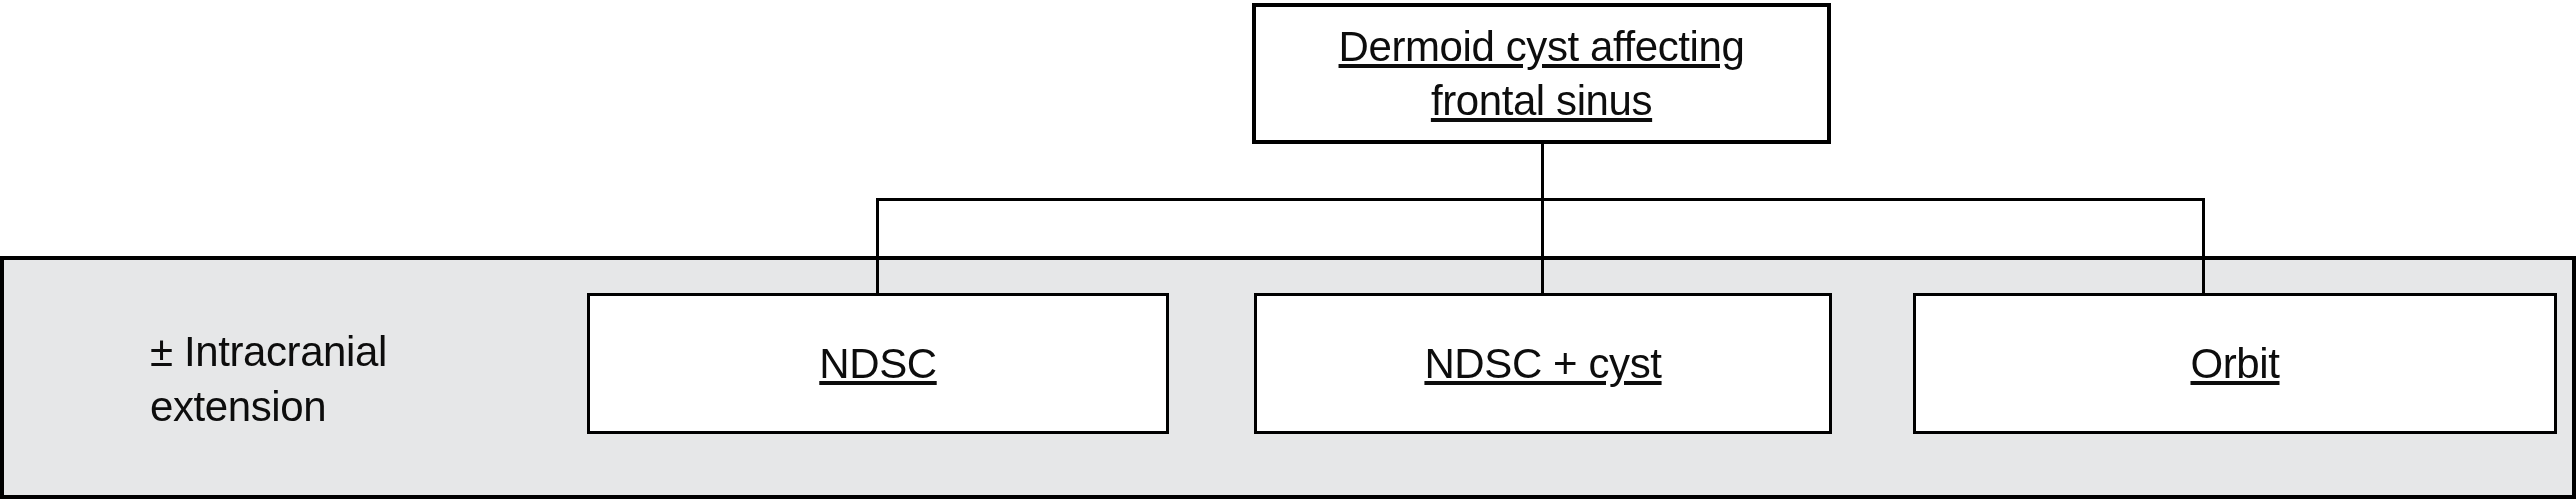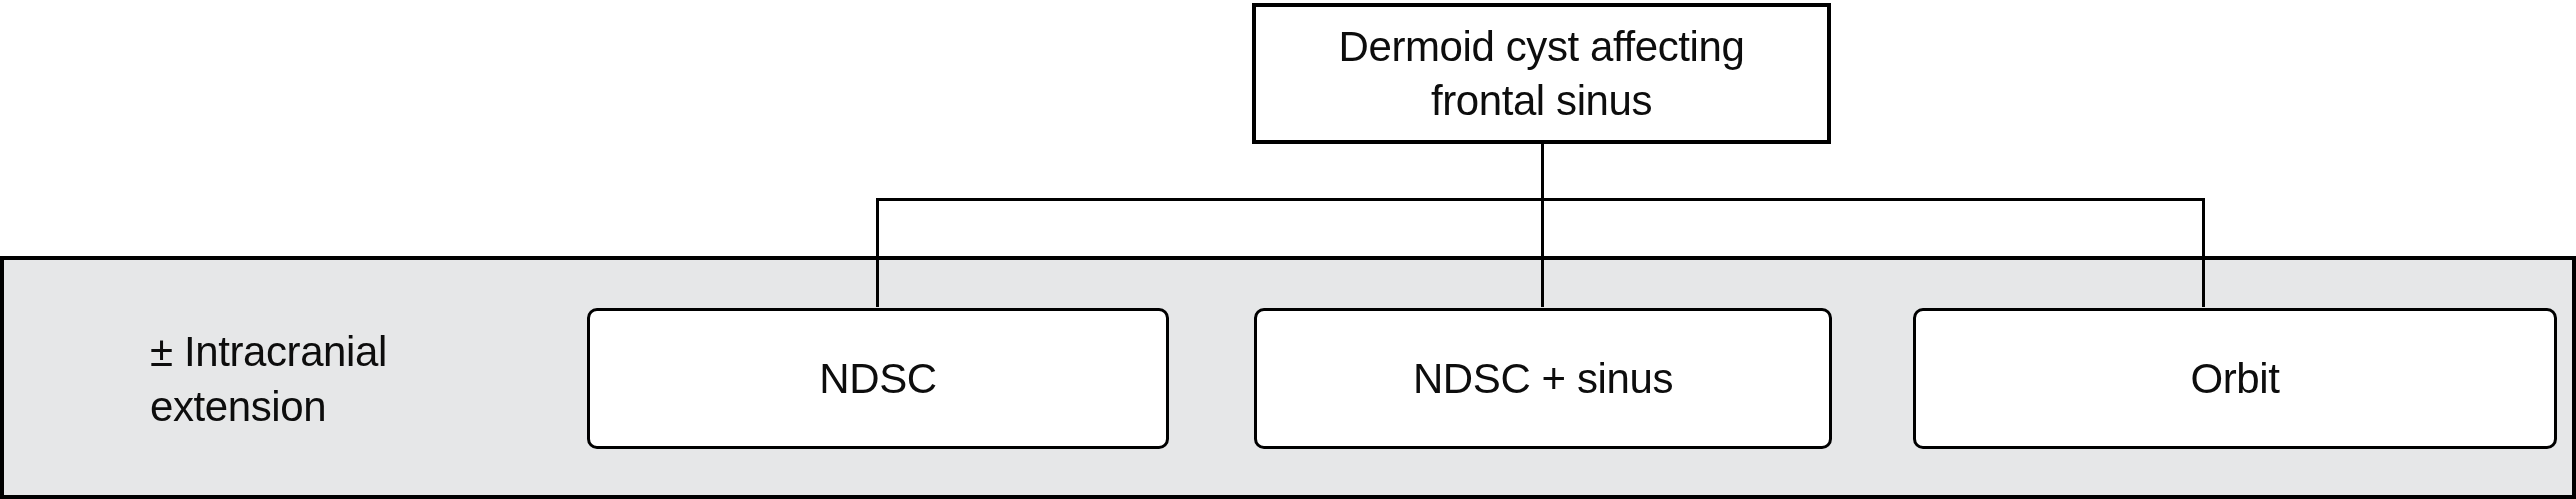--- a/index.html
+++ b/index.html
@@ -23,28 +23,29 @@
     border: 3.3px solid #000000;
     box-sizing: border-box;
     display: flex;
     align-items: center;
     justify-content: center;
     text-align: center;
     font-size: 42px;
     letter-spacing: -0.4px;
     line-height: 54px;
     z-index: 3;
+    text-decoration: underline;
   }
   .root-node {
     left: 1252px; top: 3.3px;
     width: 579px; height: 141px;
     border-width: 4.1px;
     padding: 0 33px;
   }
-  .child-node { top: 308px; height: 141px; border-radius: 10px; }
+  .child-node { top: 293px; height: 141px; }
   .child-1 { left: 587px;  width: 582px; }
   .child-2 { left: 1254px; width: 578px; }
   .child-3 { left: 1913px; width: 644px; }
 
   
   .line {
     position: absolute;
     background: #000000;
     z-index: 2;
   }
@@ -91,20 +92,20 @@
   <div class="line drop drop-2"></div>
   <div class="line drop drop-3"></div>
 
   <div class="band"></div>
   <div class="band-label">± Intracranial extension</div>
 
   <div class="node child-node child-1">
     <span>NDSC</span>
   </div>
   <div class="node child-node child-2">
-    <span>NDSC + sinus</span>
+    <span>NDSC + cyst</span>
   </div>
   <div class="node child-node child-3">
     <span>Orbit</span>
   </div>
 
 </div>
 
 
 </body></html>

